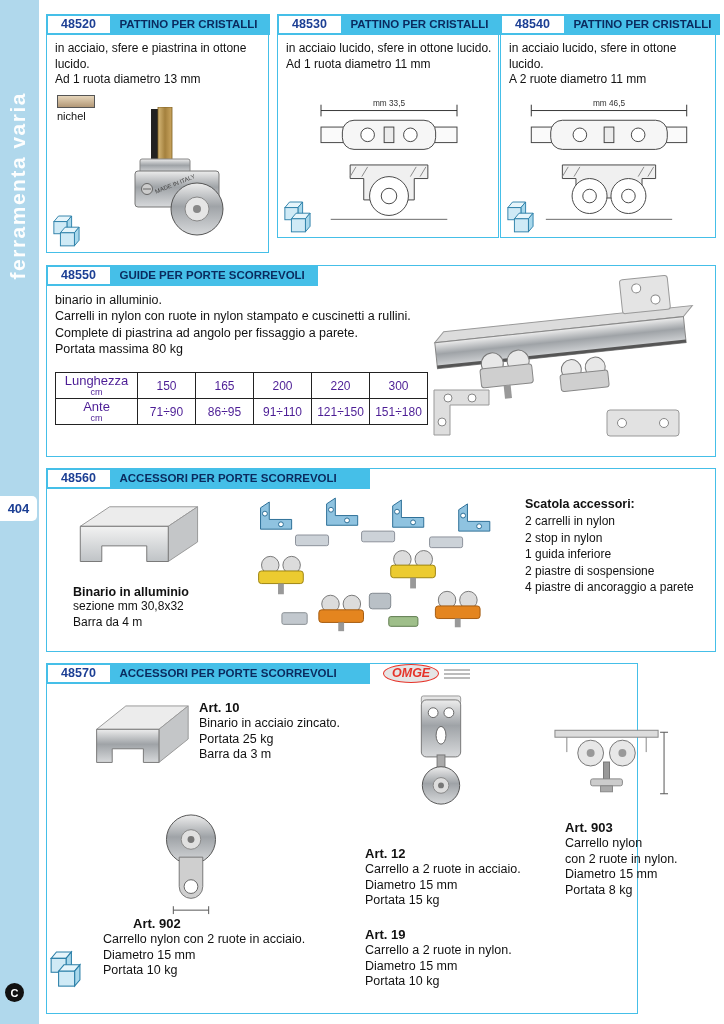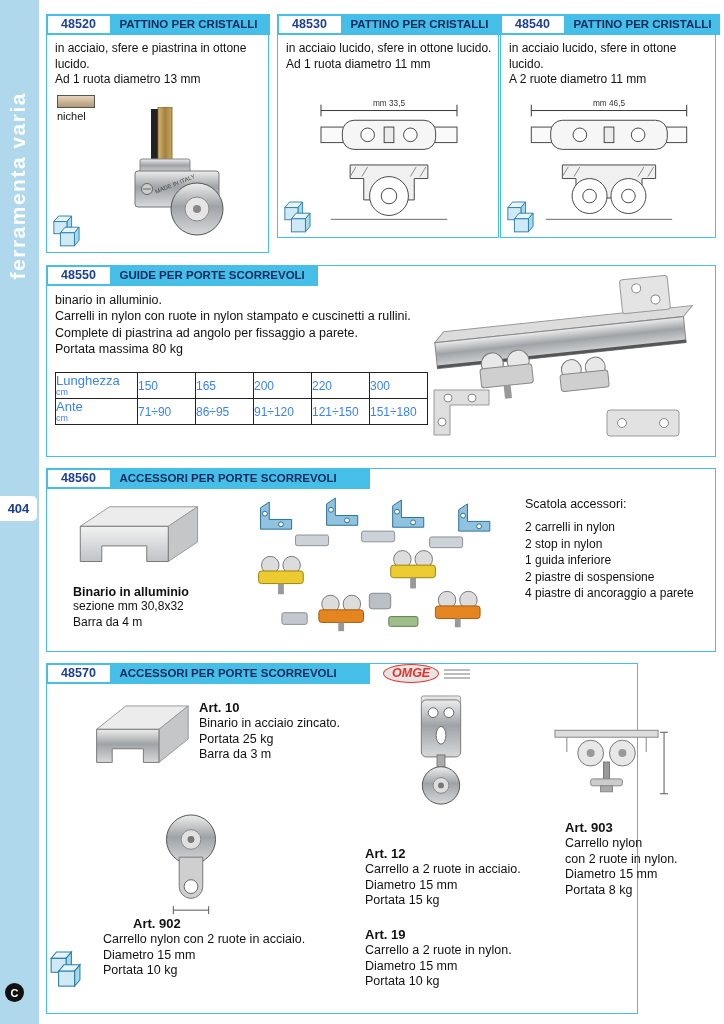--- a/index.html
+++ b/index.html
@@ -14,29 +14,29 @@
   .phead.full{right:-1.5px}
   .pcode{min-width:66px;padding:0 4px;background:#fff;border:2px solid var(--header-bar,#45bfe8);color:var(--code-text,#1c3f94);font-weight:bold;font-size:12.5px;display:flex;align-items:center;justify-content:center}
   .ptitle{background:var(--header-bar,#45bfe8);color:var(--title-text,#0a2a5e);font-weight:bold;font-size:11.5px;display:flex;align-items:center;padding:0 8px;white-space:nowrap}
   .full .ptitle{flex:1}
   .ml{white-space:pre-line}
   .abs{position:absolute}
   .pdesc{position:absolute;font-size:12px;line-height:1.3}
   .swatch{width:38px;height:13px;border:1px solid #555;background:linear-gradient(180deg,#e6d5ba,#b29877)}
   .swatch-label{font-size:11px;margin-top:2px}
   .gtable{border-collapse:collapse;background:#fff}
-  .gtable td{border:1.4px solid #222;font-size:12px;color:#3b82f6}
+  .gtable td{border:1.4px solid #222;text-align:center;font-size:12px;color:#4c1d95}
   .gtable td.tl{width:82px;line-height:1.05;font-size:13px}
   .gtable td.tv{width:58px;height:26px}
   .tunit{display:block;font-size:9px}
   .art-name{font-weight:bold;font-size:13px;margin-bottom:1px}
   .art-desc{font-size:12.5px;line-height:1.25}
   .cap-title{font-weight:bold;font-size:12.5px}
   .cap-sub{font-size:12px;line-height:1.3}
-  .sc-title{font-weight:normal;font-size:12.5px;margin-bottom:8px}
+  .sc-title{font-weight:bold;font-size:12.5px;margin-bottom:2px}
   .sc-list{list-style:none;font-size:12px;line-height:1.38;width:172px}
   .sc-list li{padding-left:12px;text-indent:-12px}
   .brand{position:absolute;display:flex;align-items:center;gap:5px;z-index:3}
   .brand-text{color:var(--brand-red,#e63329);font-weight:bold;font-style:italic;font-size:12.5px;border:1.5px solid var(--brand-red,#e63329);border-radius:50%;padding:1px 8px;line-height:1.2;background:#e5e5e5}
   .brand-lines{display:inline-block;width:26px}
   .brand-lines i{display:block;height:2px;background:#bcbcbc;margin:2px 0}
   svg{display:block}
 </style>
 </head>
 <body>
@@ -203,21 +203,21 @@
       <td class="tv">220</td>
       <td class="tv">300</td>
     </tr>
     <tr>
       <td class="tl">
         <span>Ante</span>
         <span class="tunit">cm</span>
       </td>
       <td class="tv">71÷90</td>
       <td class="tv">86÷95</td>
-      <td class="tv">91÷120</td>
+      <td class="tv">91÷110</td>
       <td class="tv">121÷150</td>
       <td class="tv">151÷180</td>
     </tr>
   </tbody>
     </table>
   <svg class="abs" style="left:375px;top:6px" width="290" height="178" viewBox="0 0 290 178">
     <g transform="rotate(-6 145 85)">
       <polygon points="25,47 275,47 265,57 15,57" fill="#dcdcdc" stroke="#999"></polygon>
       <rect x="15" y="57" width="250" height="26" fill="url(#gMetal)" stroke="#888"></rect>
       <rect x="15" y="80" width="250" height="3" fill="#555"></rect>

